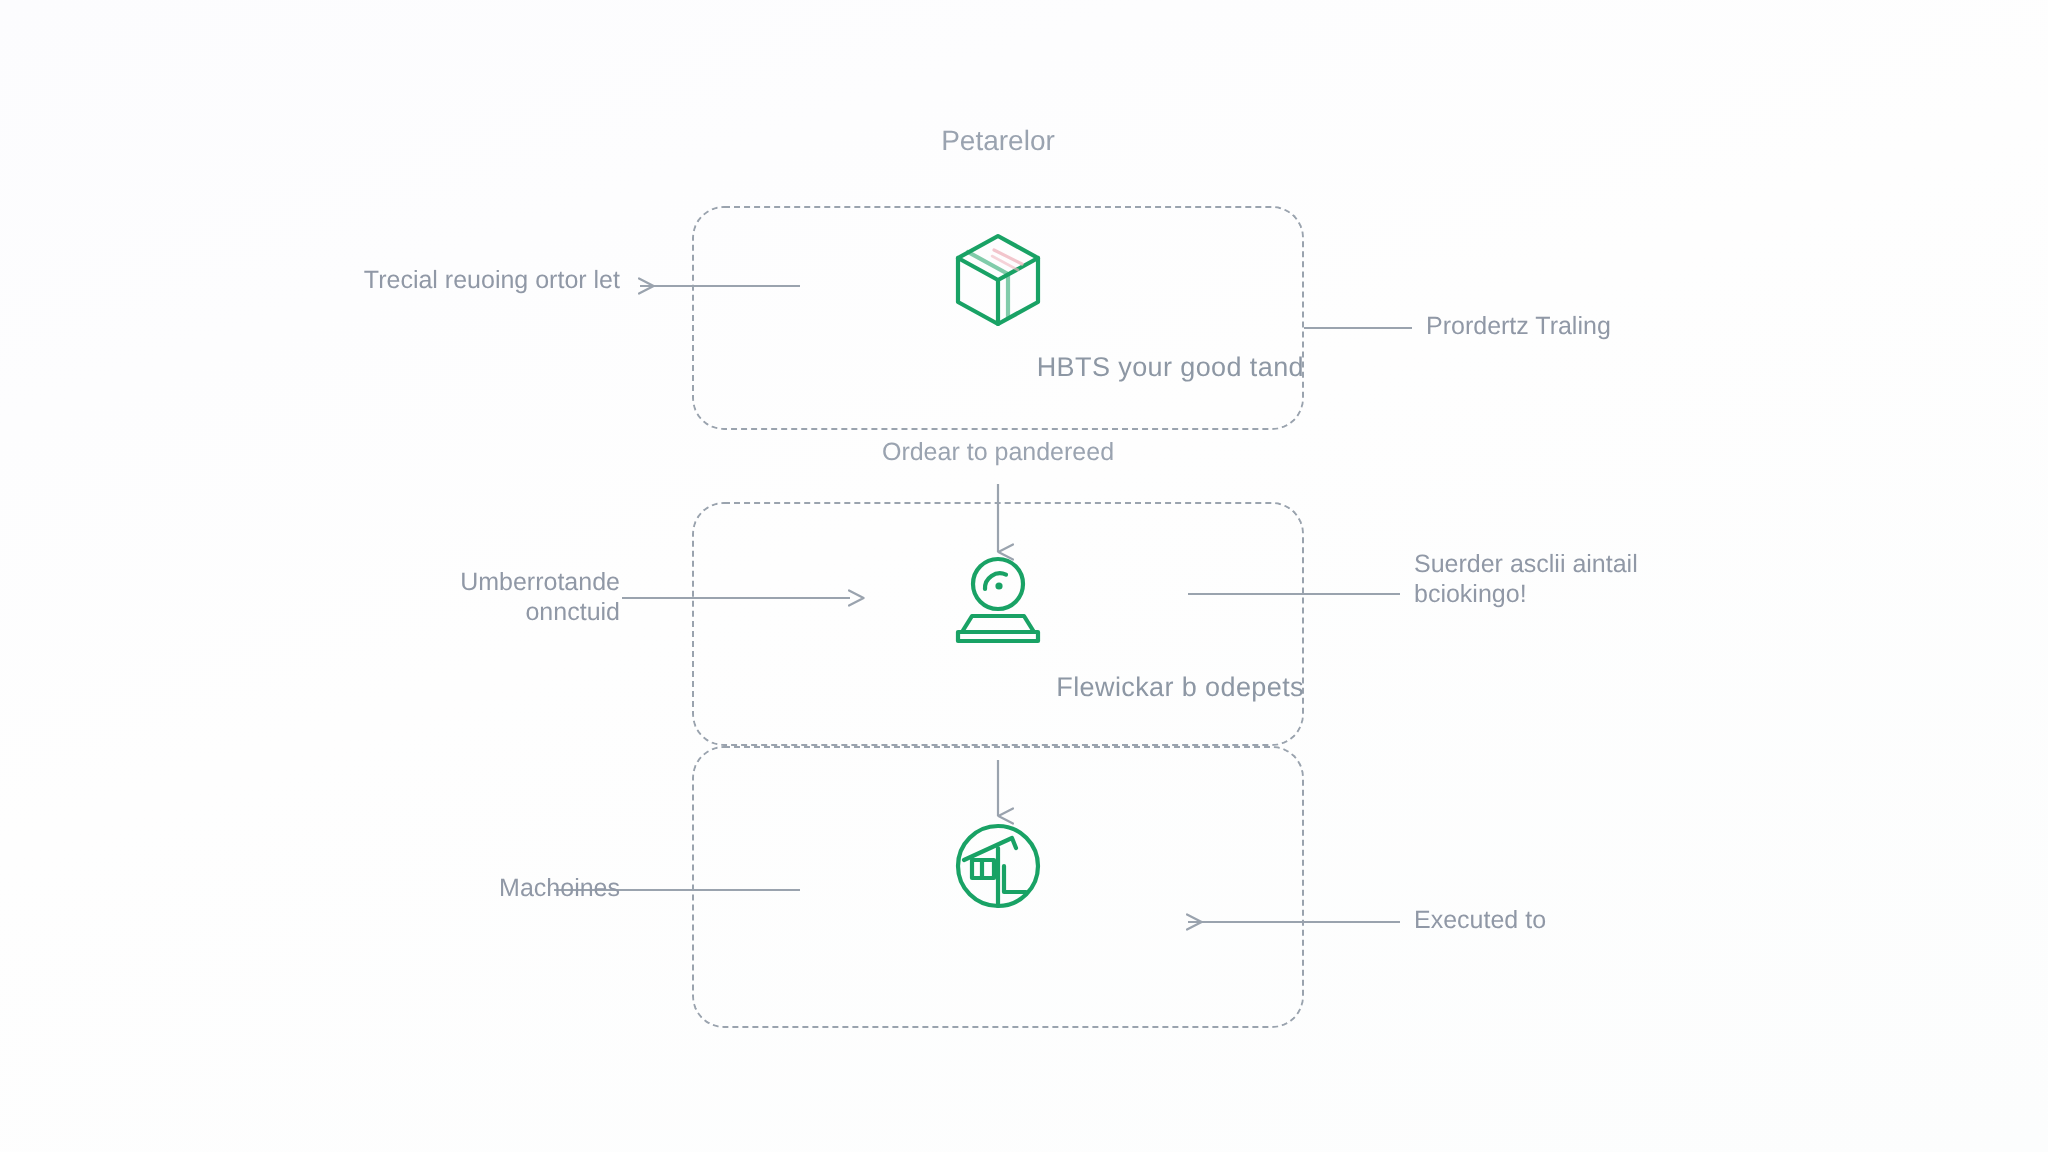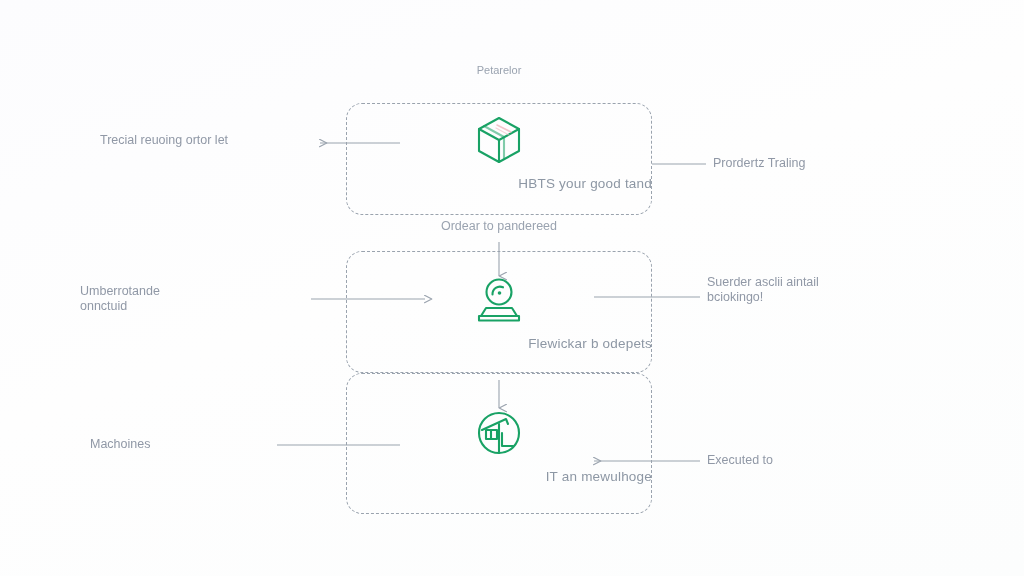--- a/index.html
+++ b/index.html
@@ -58,21 +58,21 @@
   #node-mid    { top: 272px; }
   #node-bottom { top: 405px; }
 
   
   #diagram-title {
     position: absolute;
     left: 346px;
     top: 62px;
     width: 306px;
     text-align: center;
-    font-size: 11px;
+    font-size: 14px;
     line-height: 16px;
     color: #9aa3b0;
     filter: blur(0.3px);
   }
 
   
   #connector-caption {
     position: absolute;
     left: 346px;
     top: 219px;
@@ -85,21 +85,21 @@
 
   
   .side-label {
     position: absolute;
     font-size: 12.5px;
     line-height: 15px;
     color: #9098a6;
     filter: blur(0.3px);
     white-space: pre-line;
   }
-  .side-label.left  { }
+  .side-label.left  { text-align: right; }
   .side-label.right { text-align: left; }
 
   #label-top-left    { left: 100px;  top: 133px; width: 210px; }
   #label-top-right   { left: 713px;  top: 156px; width: 230px; }
   #label-mid-left    { left: 80px;   top: 284px; width: 230px; }
   #label-mid-right   { left: 707px;  top: 275px; width: 240px; }
   #label-bot-left    { left: 90px;   top: 437px; width: 220px; }
   #label-bot-right   { left: 707px;  top: 453px; width: 230px; }
 
   
@@ -203,21 +203,20 @@
         <g fill="none" stroke="#19a265" stroke-width="2.1" stroke-linejoin="round" stroke-linecap="round">
           <circle cx="27" cy="27" r="20"></circle>
           <path d="M10 24 L34 13 L36 18"></path>
           <path d="M14 24 L14 33 L25 33 L25 24 Z"></path>
           <path d="M19 24 L19 33"></path>
           <path d="M30 27 L30 40 L41 40"></path>
           <path d="M27 18 L27 47"></path>
         </g>
       </svg>
     </div>
-    <div class="node-label">IT an mewulhoge</div>
   </div>
 
   <div id="label-top-left" class="side-label left">Trecial reuoing ortor let</div>
 
   <div id="label-top-right" class="side-label right">Prordertz Traling</div>
 
   <div id="label-mid-left" class="side-label left">Umberrotande
 onnctuid</div>
 
   <div id="label-mid-right" class="side-label right">Suerder asclii aintail

